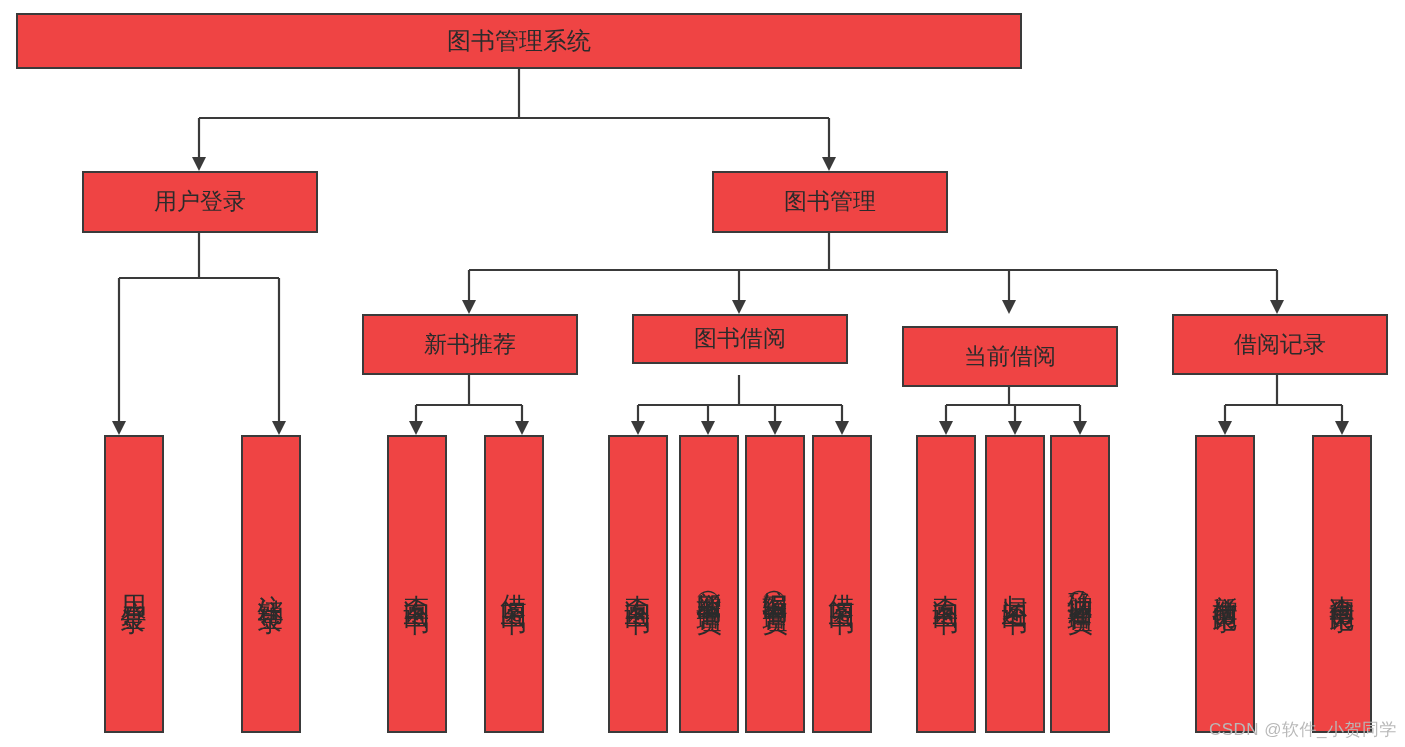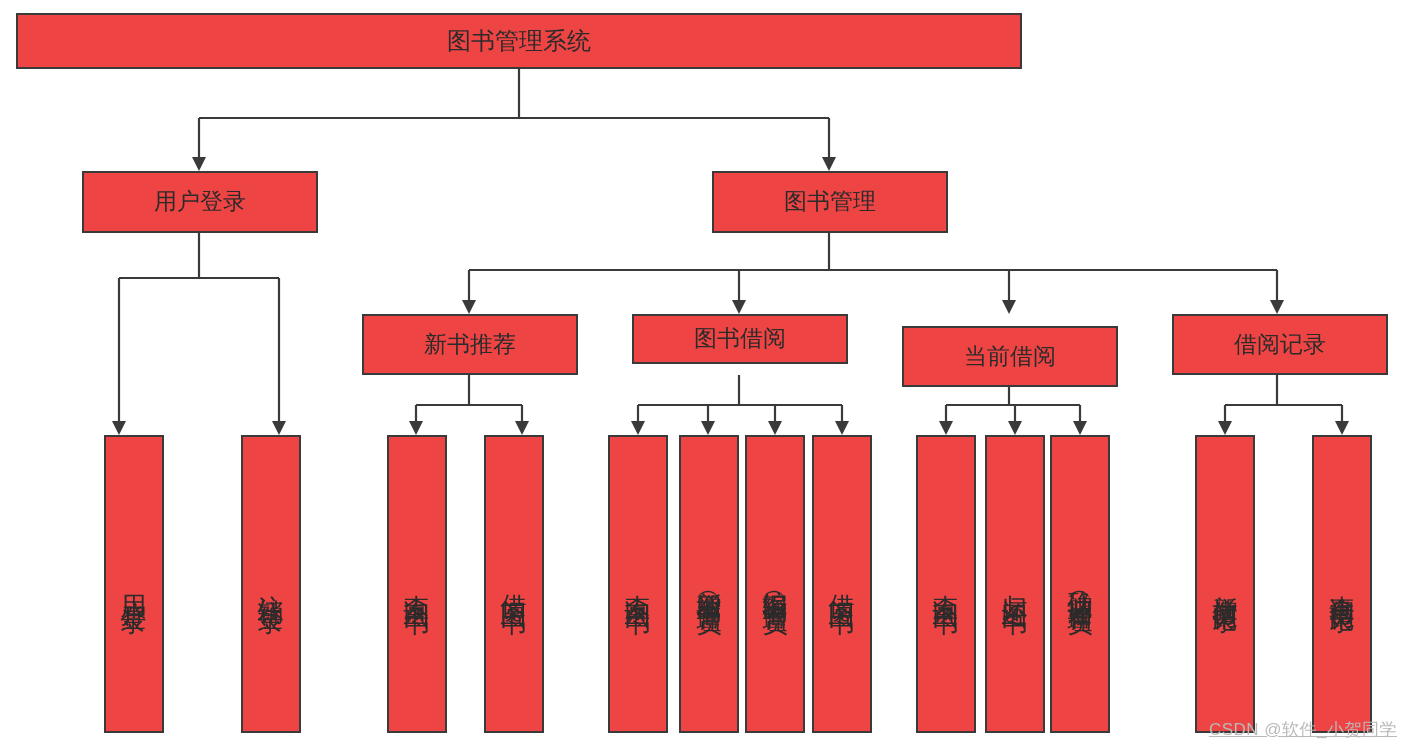--- a/index.html
+++ b/index.html
@@ -67,21 +67,20 @@
     letter-spacing: 3px;
   }
   #watermark {
     position: absolute;
     right: 8px;
     bottom: 6px;
     font-size: 17px;
     color: #b9b9b9;
     white-space: nowrap;
     letter-spacing: 0.5px;
-    text-decoration: underline;
   }
 </style>
 </head>
 <body>
 
 <div id="canvas">
 
   <svg id="connectors" viewBox="0 0 1405 747" xmlns="http://www.w3.org/2000/svg">
       <path d="M519,69 L519,118" stroke="#3a3a3a" stroke-width="2.2" fill="none"></path>
       <path d="M199,118 L829,118" stroke="#3a3a3a" stroke-width="2.2" fill="none"></path>

